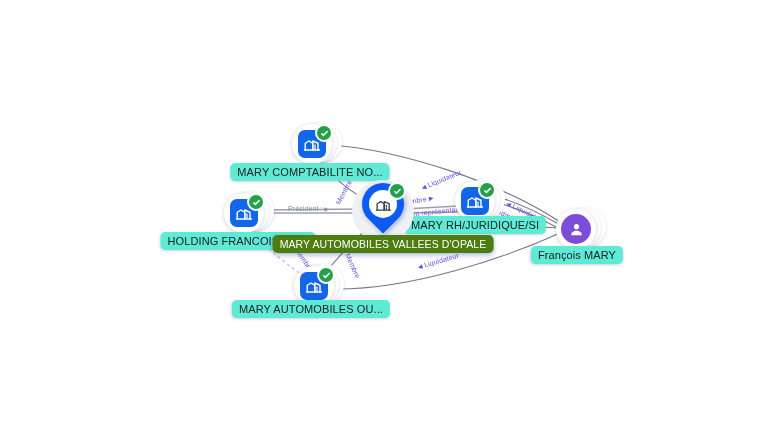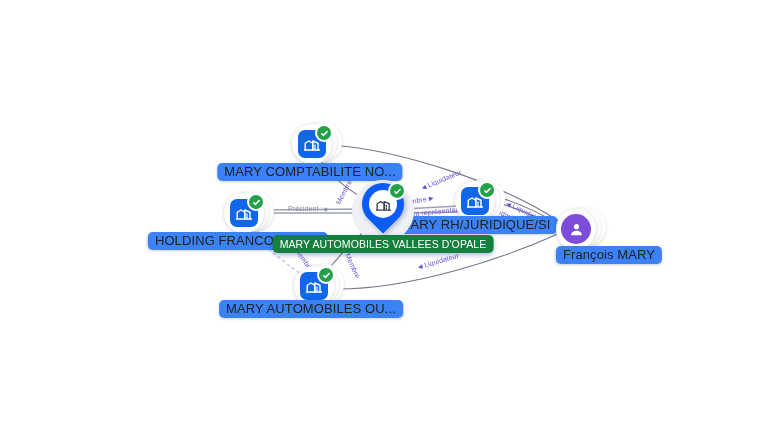--- a/index.html
+++ b/index.html
@@ -106,32 +106,32 @@
     background:#ffffff;
     display:flex;align-items:center;justify-content:center;
   }
   .pin .inner svg{width:17px;height:17px;display:block;}
   .pin .check{right:-2px;top:-1px;}
 
   
   .label{
     position:absolute;
     transform:translate(-50%,0);
-    background:#3b82f6;
+    background:#5eead4;
     border-radius:5px;
     padding:3px 7px;
-    font-size:13px;
+    font-size:11px;
     line-height:12px;
     color:#202124;
     white-space:nowrap;
     box-shadow:0 1px 3px rgba(30,40,80,.22);
     letter-spacing:.1px;
   }
   .label.focus{
-    background:#15803d;
+    background:#4d7c0f;
     color:#ffffff;
     font-size:10.5px;
     box-shadow:0 2px 5px rgba(10,50,150,.35);
     z-index:40;
   }
 
   
   .elabel{
     position:absolute;
     font-size:7px;
@@ -323,21 +323,21 @@
       <div class="disc">
         <div class="icon-circ">
           <svg viewBox="0 0 24 24" fill="#fff">
             <circle cx="12" cy="8" r="3.6"></circle>
             <path d="M4.5 20c0-4.1 3.4-6.4 7.5-6.4s7.5 2.3 7.5 6.4z"></path>
           </svg>
         </div>
       </div>
     </div>
   </div>
-  <div class="label" style="left:577px;top:246px;margin-left:32px;">François MARY</div>
+  <div class="label" style="left:577px;top:246px;">François MARY</div>
 
   <div class="node" style="left:383px;top:211px;z-index:30;">
     <div class="pin-halo"></div>
     <div class="pin">
       <div class="shape"></div>
       <div class="inner">
         <svg viewBox="0 0 24 24" fill="none" stroke="#3a4152" stroke-width="1.9" stroke-linecap="round" stroke-linejoin="round">
           <path d="M3 20V11l5-3 5 3v9"></path>
             <path d="M13 20V8l7 3v9"></path>
             <path d="M2 20h20"></path>

